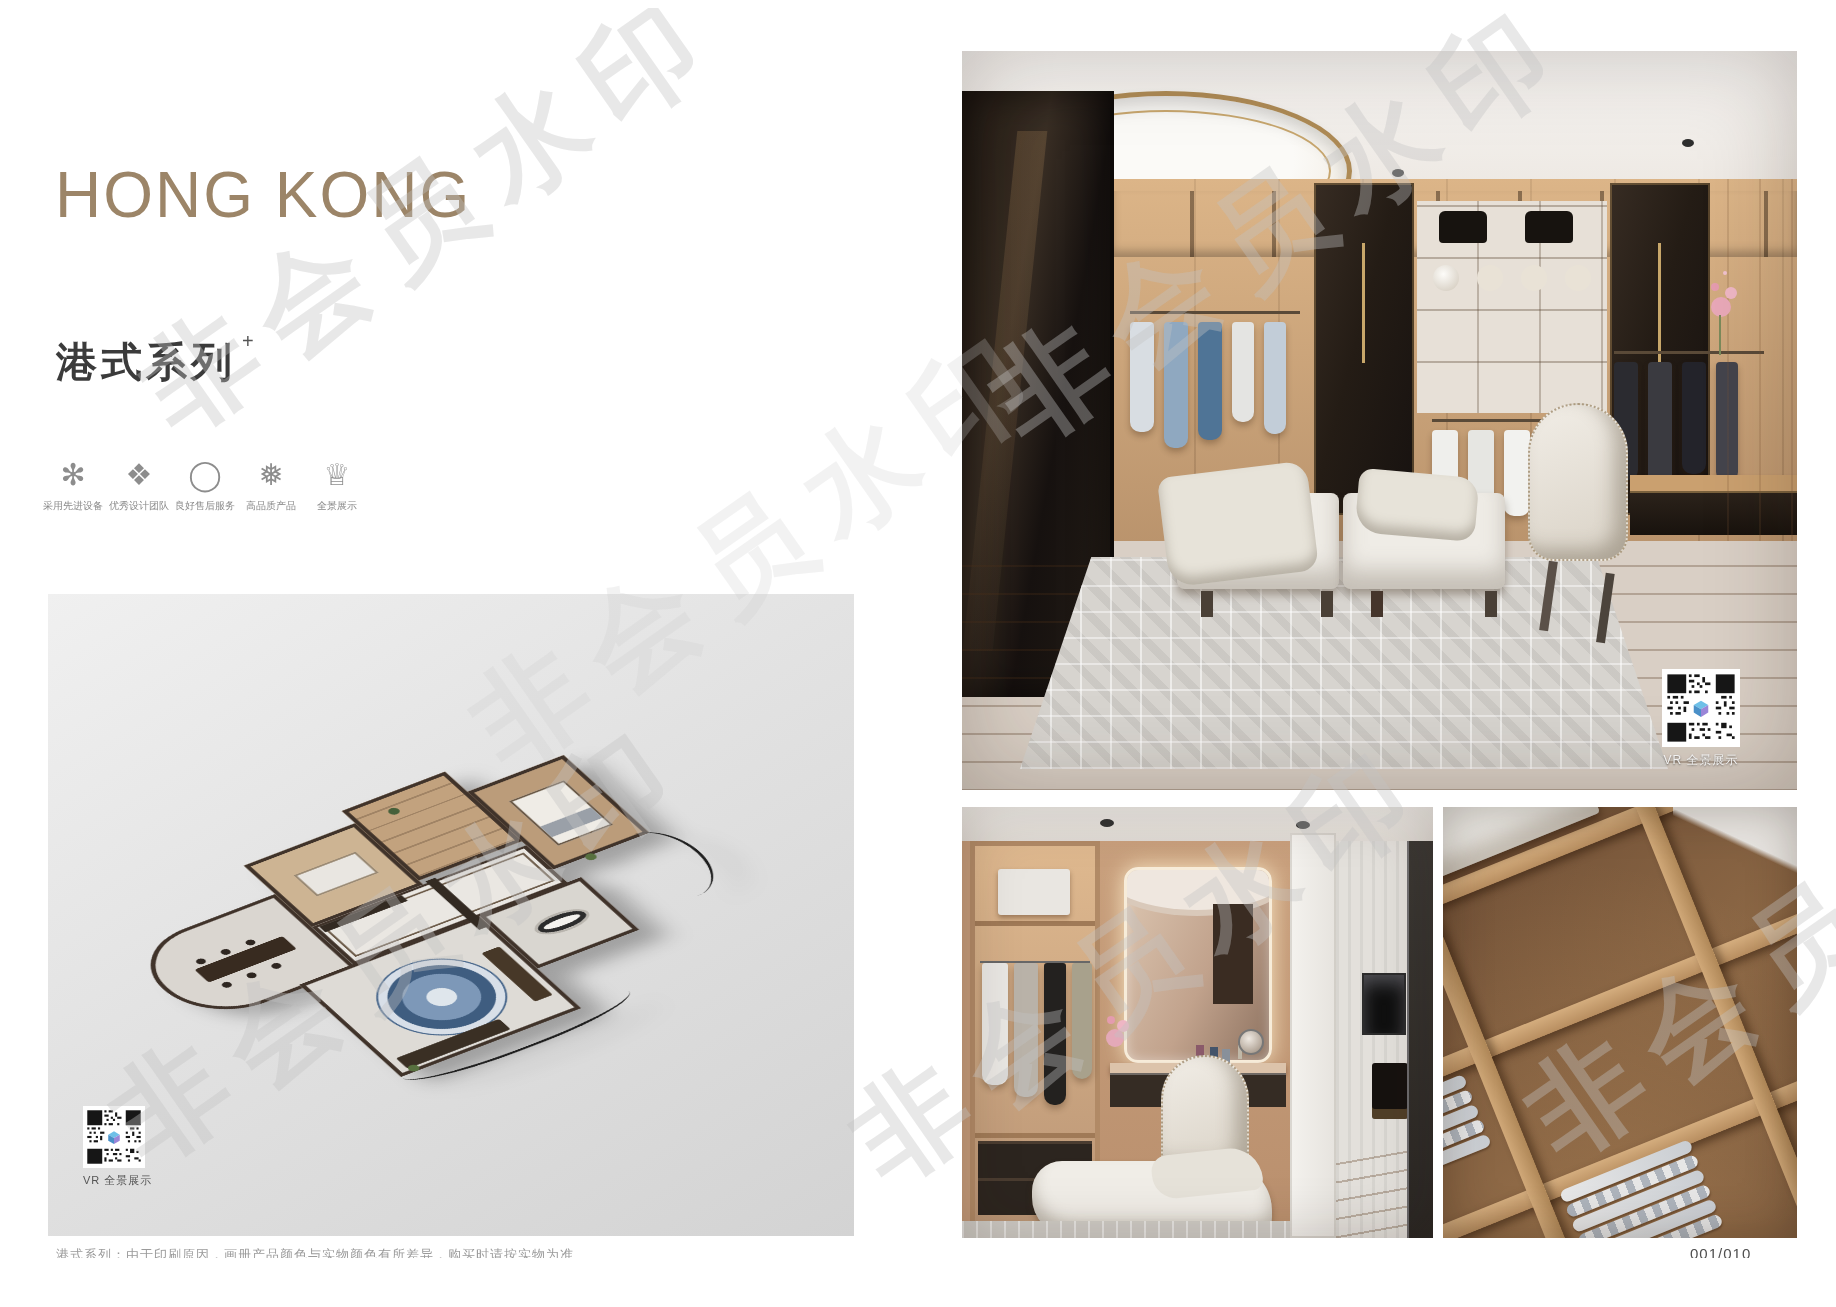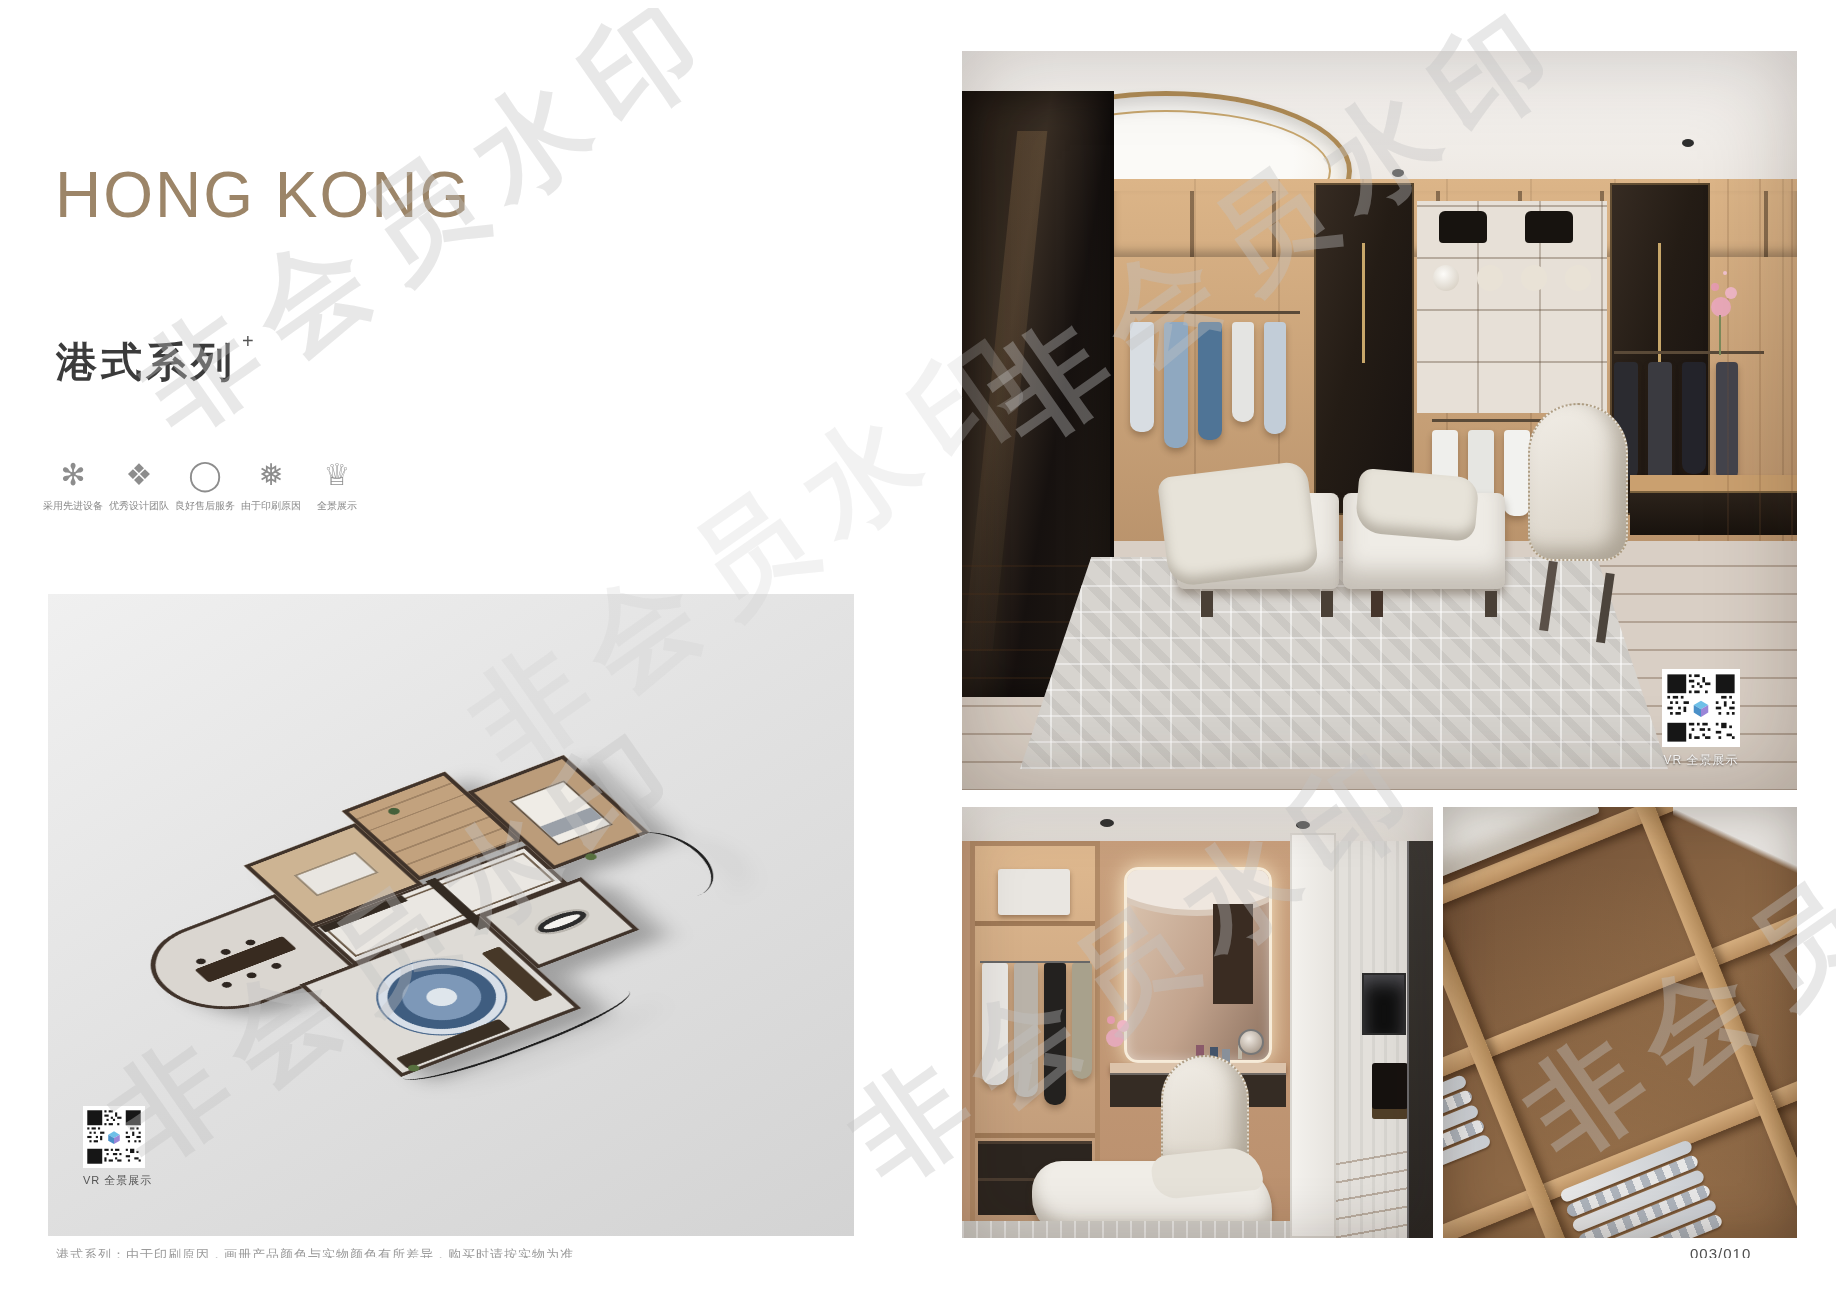--- a/index.html
+++ b/index.html
@@ -324,21 +324,21 @@
     <div class="feat">
       <div class="feat-icon">❖</div>
       <div class="feat-label">优秀设计团队</div>
     </div>
     <div class="feat">
       <div class="feat-icon">◯</div>
       <div class="feat-label">良好售后服务</div>
     </div>
     <div class="feat">
       <div class="feat-icon">❅</div>
-      <div class="feat-label">由于印刷原因</div>
+      <div class="feat-label">高品质产品</div>
     </div>
     <div class="feat">
       <div class="feat-icon">♕</div>
       <div class="feat-label">全景展示</div>
     </div>
   </div>
 
   <div class="floorplan abs">
     <div class="iso abs">
       <div class="room r-dining">
@@ -522,21 +522,21 @@
           <i></i>
           <i></i>
         </div>
 
     </div>
     <div class="ps-corner abs"></div>
     <div class="ps-vignette abs"></div>
   </div>
 
   <div class="note abs">港式系列：由于印刷原因，画册产品颜色与实物颜色有所差异，购买时请按实物为准</div>
-  <div class="pagenum abs">003/010</div>
+  <div class="pagenum abs">001/010</div>
 
   <div class="wm-layer">
     <div class="wm" style="left:430px;top:205px">非会员水印</div>
     <div class="wm" style="left:1280px;top:215px">非会员水印</div>
     <div class="wm faint" style="left:760px;top:540px">非会员水印</div>
     <div class="wm" style="left:400px;top:935px">非会员水印</div>
     <div class="wm" style="left:1140px;top:955px">非会员水印</div>
     <div class="wm" style="left:1815px;top:930px">非会员水印</div>
   </div>
 

